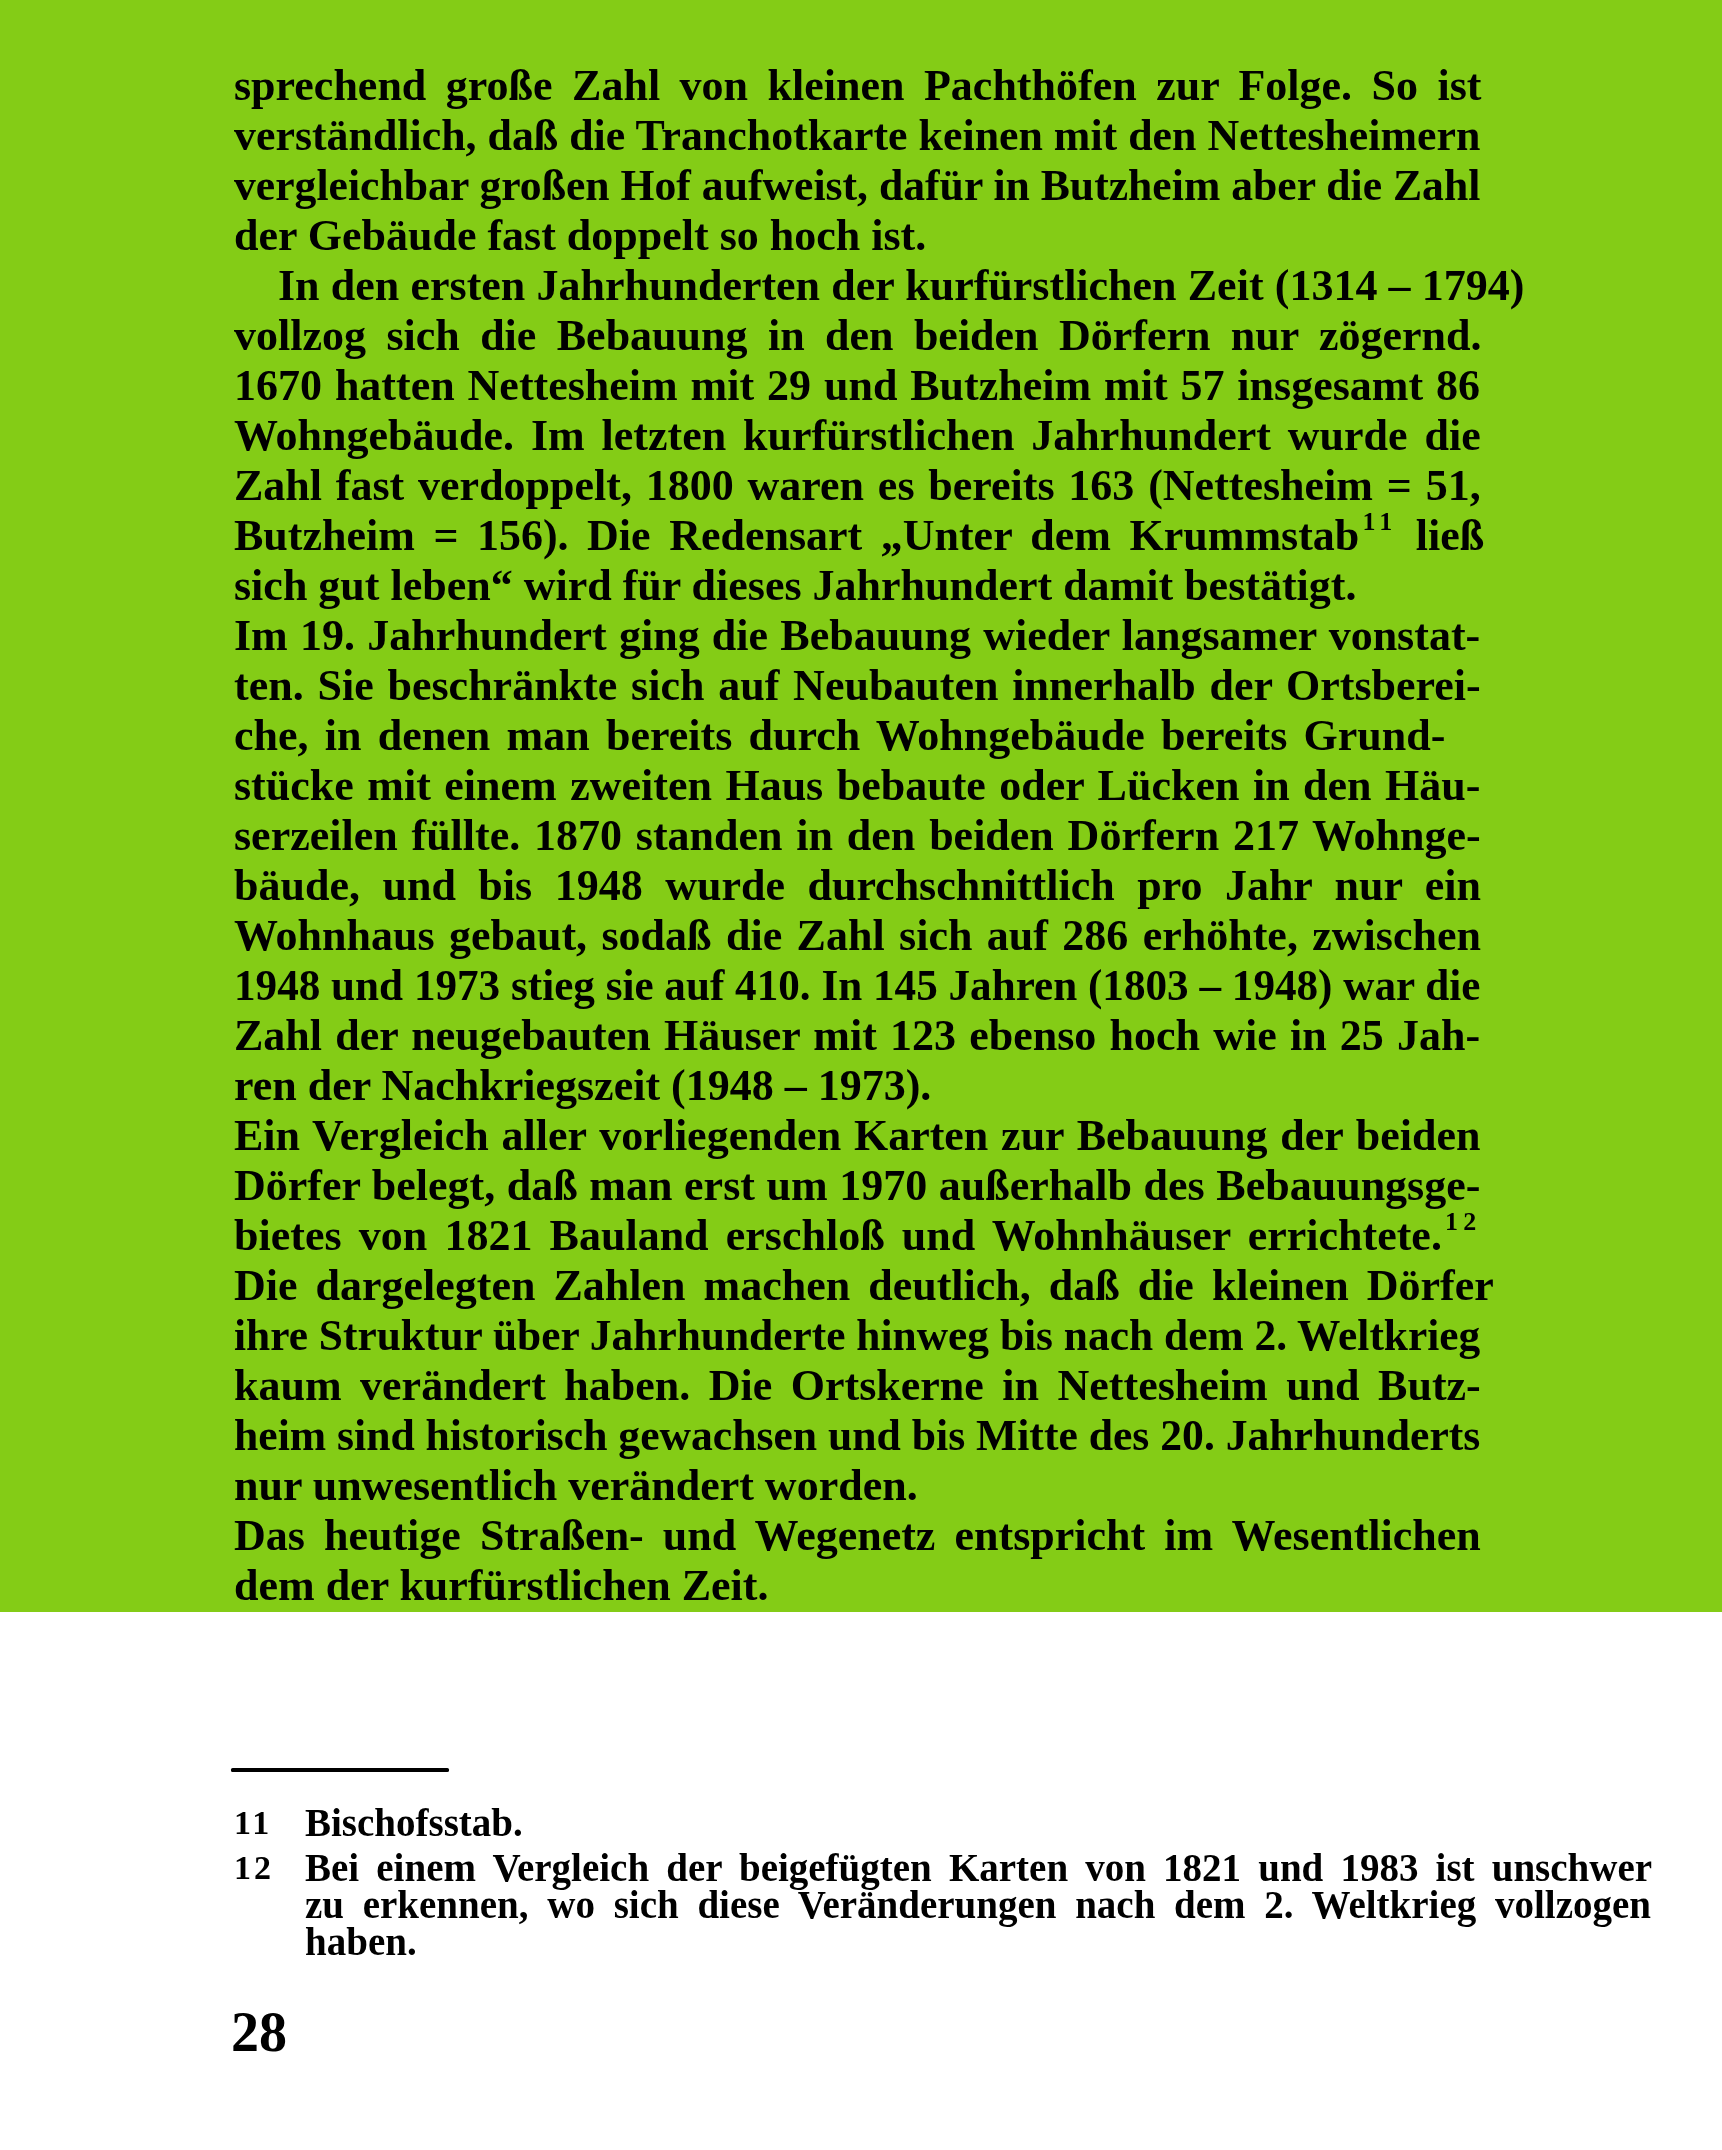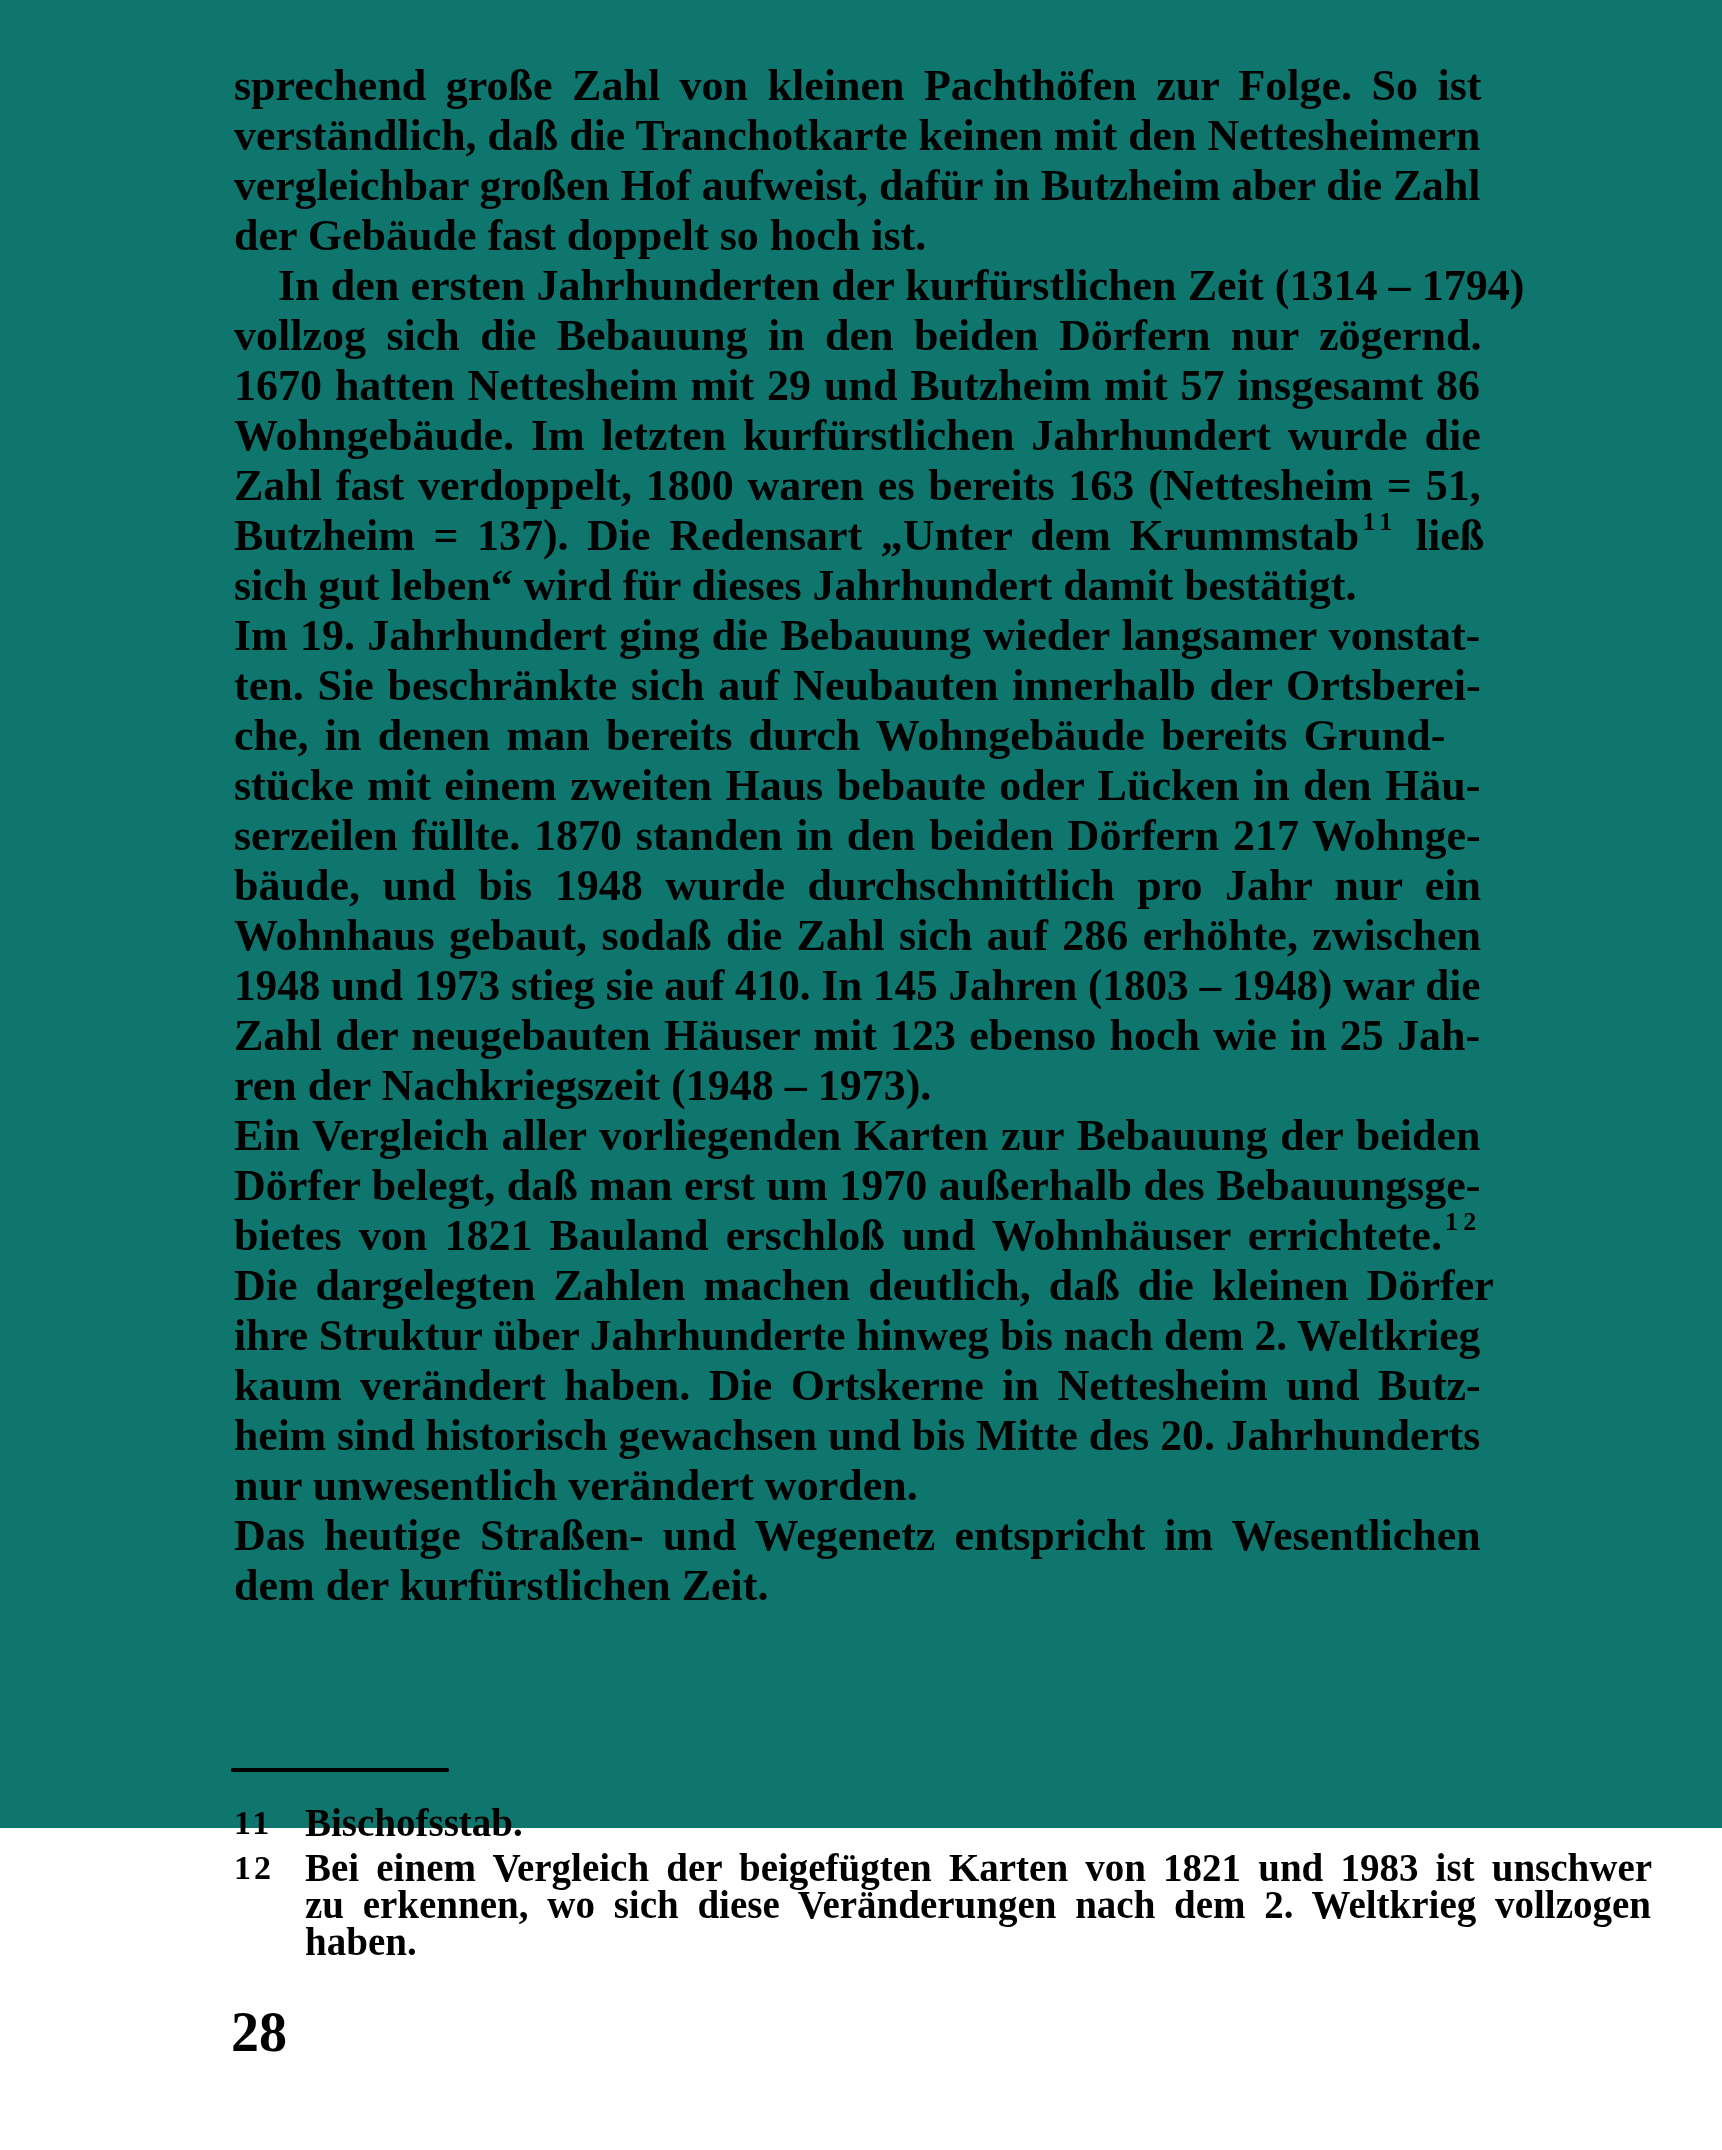--- a/index.html
+++ b/index.html
@@ -12,22 +12,22 @@
       height: 2151px;
       position: relative;
       overflow: hidden;
       color: #000000;
       font-family: "Liberation Serif", "DejaVu Serif", serif;
     }
     #page {
       position: absolute;
       left: 0; top: 0;
       width: 1723px;
-      height: 1828px;
-      background: #0f766e;
+      height: 1612px;
+      background: #84cc16;
     }
     
     #body-text {
       position: absolute;
       left: 234px;
       top: 61px;
       width: 1259px;
     }
     .line {
       position: relative;
@@ -102,21 +102,21 @@
   <div id="body-text">
       <div class="line"><span class="txt" style="word-spacing: 8.5px;"><span>sprechend große Zahl von kleinen Pachthöfen zur Folge. So ist</span></span></div>
       <div class="line"><span class="txt" style="transform: scaleX(0.99716);"><span>verständlich, daß die Tranchotkarte keinen mit den Nettesheimern</span></span></div>
       <div class="line"><span class="txt" style="transform: scaleX(0.99257);"><span>vergleichbar großen Hof aufweist, dafür in Butzheim aber die Zahl</span></span></div>
       <div class="line"><span class="txt"><span>der Gebäude fast doppelt so hoch ist.</span></span></div>
       <div class="line"><span class="txt" style="word-spacing: 0.2px; margin-left: 44px;"><span>In den ersten Jahrhunderten der kurfürstlichen Zeit (1314 – 1794)</span></span></div>
       <div class="line"><span class="txt" style="word-spacing: 9.4px;"><span>vollzog sich die Bebauung in den beiden Dörfern nur zögernd.</span></span></div>
       <div class="line"><span class="txt" style="word-spacing: 1.9px;"><span>1670 hatten Nettesheim mit 29 und Butzheim mit 57 insgesamt 86</span></span></div>
       <div class="line"><span class="txt" style="word-spacing: 5.9px;"><span>Wohngebäude. Im letzten kurfürstlichen Jahrhundert wurde die</span></span></div>
       <div class="line"><span class="txt" style="word-spacing: 2.8px;"><span>Zahl fast verdoppelt, 1800 waren es bereits 163 (Nettesheim = 51,</span></span></div>
-      <div class="line"><span class="txt" style="word-spacing: 7.5px; transform: scaleX(0.999994);"><span>Butzheim = 137). Die Redensart „Unter dem Krummstab</span><sup class="fnref">11</sup><span> ließ</span></span></div>
+      <div class="line"><span class="txt" style="word-spacing: 7.5px; transform: scaleX(0.999994);"><span>Butzheim = 156). Die Redensart „Unter dem Krummstab</span><sup class="fnref">11</sup><span> ließ</span></span></div>
       <div class="line"><span class="txt"><span>sich gut leben“ wird für dieses Jahrhundert damit bestätigt.</span></span></div>
       <div class="line"><span class="txt" style="word-spacing: 1.2px;"><span>Im 19. Jahrhundert ging die Bebauung wieder langsamer vonstat-</span></span></div>
       <div class="line"><span class="txt" style="word-spacing: 2.8px;"><span>ten. Sie beschränkte sich auf Neubauten innerhalb der Ortsberei-</span></span></div>
       <div class="line"><span class="txt" style="word-spacing: 5.3px;"><span>che, in denen man bereits durch Wohngebäude bereits Grund-</span></span></div>
       <div class="line"><span class="txt" style="word-spacing: 2.5px;"><span>stücke mit einem zweiten Haus bebaute oder Lücken in den Häu-</span></span></div>
       <div class="line"><span class="txt" style="word-spacing: 2.8px;"><span>serzeilen füllte. 1870 standen in den beiden Dörfern 217 Wohnge-</span></span></div>
       <div class="line"><span class="txt" style="word-spacing: 11.5px;"><span>bäude, und bis 1948 wurde durchschnittlich pro Jahr nur ein</span></span></div>
       <div class="line"><span class="txt" style="word-spacing: 3.4px;"><span>Wohnhaus gebaut, sodaß die Zahl sich auf 286 erhöhte, zwischen</span></span></div>
       <div class="line"><span class="txt" style="transform: scaleX(0.980757);"><span>1948 und 1973 stieg sie auf 410. In 145 Jahren (1803 – 1948) war die</span></span></div>
       <div class="line"><span class="txt" style="word-spacing: 2.2px;"><span>Zahl der neugebauten Häuser mit 123 ebenso hoch wie in 25 Jah-</span></span></div>

